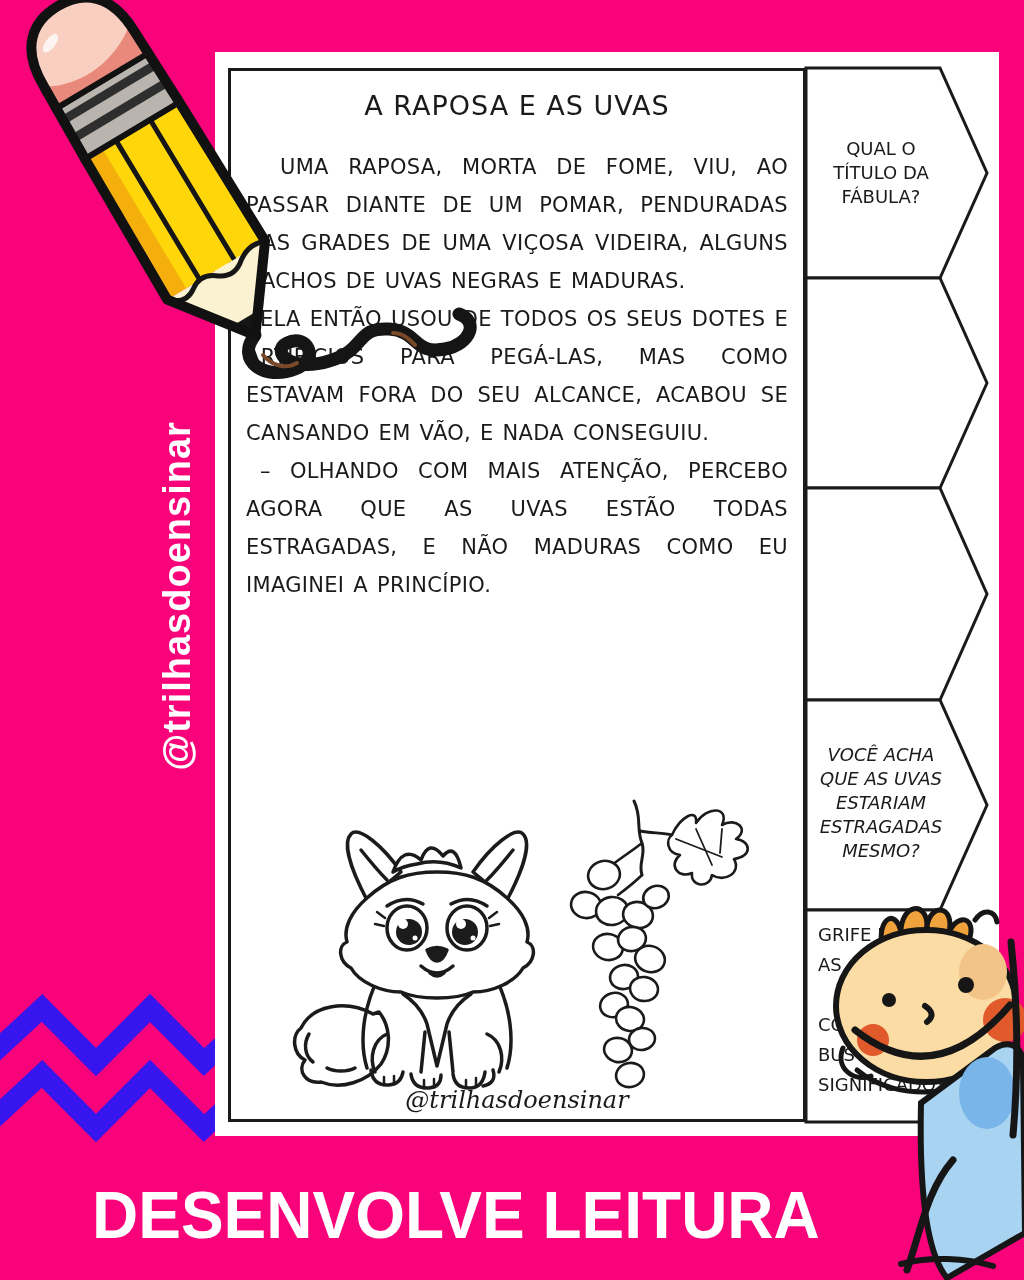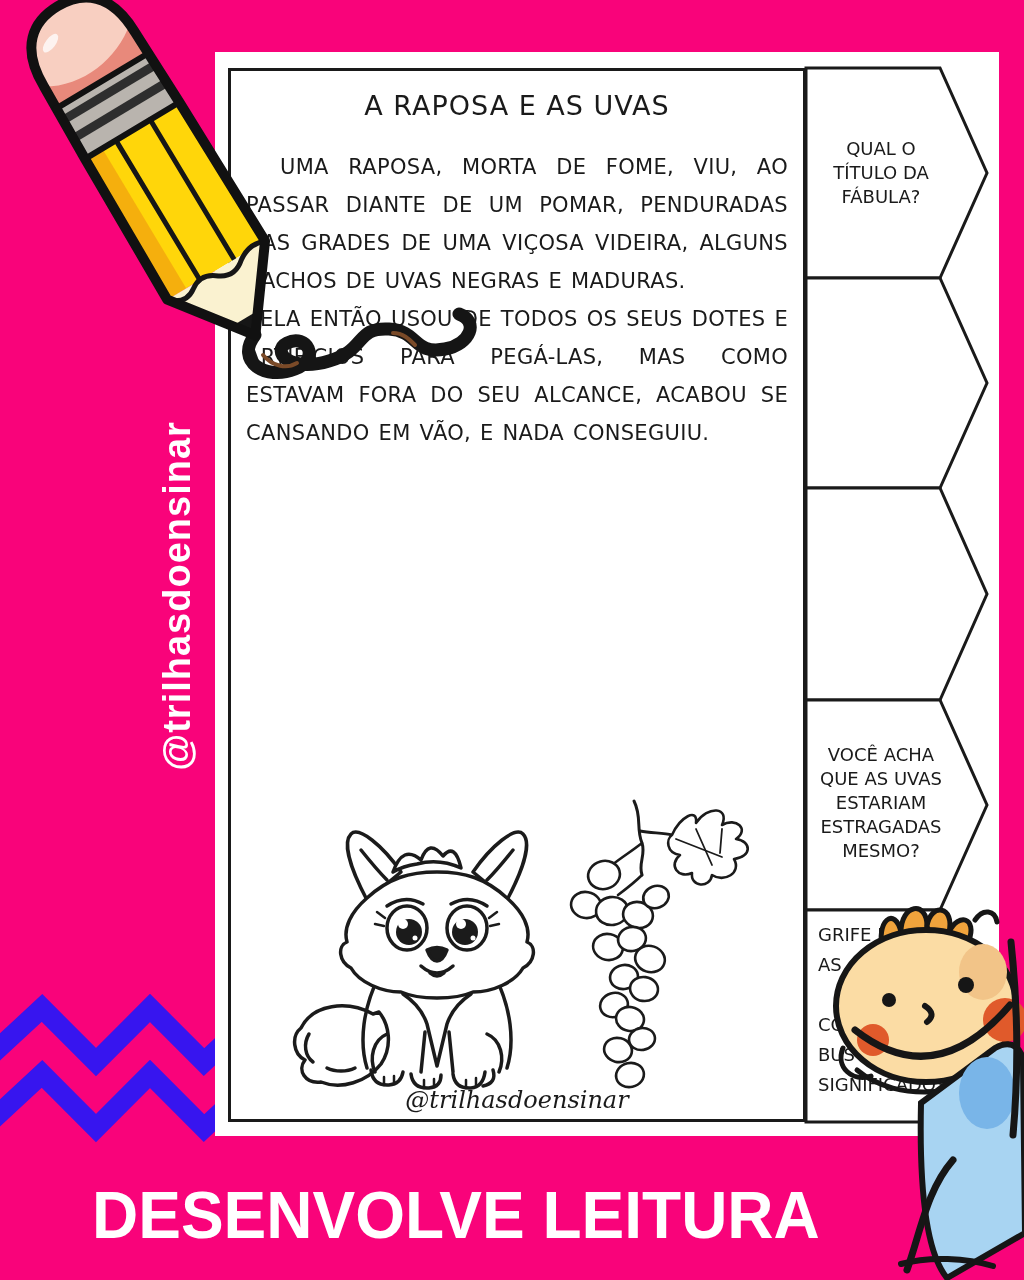--- a/index.html
+++ b/index.html
@@ -22,21 +22,21 @@
   .bodytext p.p0{text-indent:34px;}
   .credit{left:228px; top:1086px; width:578px; text-align:center;
           font-family:"DejaVu Serif", serif; font-style:italic; font-size:24px;
           color:var(--ink,#1a1a1a);}
   
   .sidebar{left:806px; top:68px; overflow:visible;}
   .sidebar polygon{fill:var(--paper,#fff); stroke:var(--ink,#1a1a1a); stroke-width:3;}
   .q{left:806px; width:150px; height:210px; display:flex; align-items:center; justify-content:center;}
   .q-label{white-space:pre-line; text-align:center; font-size:18px; line-height:24px;
            color:var(--ink,#1a1a1a);}
-  .q0{top:68px;} .q1{top:278px;} .q2{top:488px;} .q3{top:698px;}
+  .q0{top:68px;} .q1{top:278px;} .q2{top:488px;} .q3{top:698px;font-style:italic;}
   .q4{left:818px; top:920px; width:170px; height:200px; display:block;}
   .q4 .q-label{text-align:left; line-height:30px;}
   
   .watermark{left:-28px; top:570px; width:420px; height:52px; text-align:center;
              transform:rotate(-90deg); color:#fff; font-weight:bold; font-size:38px;
              letter-spacing:1px; font-family:"Liberation Sans", sans-serif;}
   .footer{left:92px; top:1178px; color:var(--footer_text,#fff); font-weight:900;
           font-size:64px; letter-spacing:0px; font-family:"Liberation Sans", sans-serif;
           transform:scaleY(1.04);}
   .zigzag{left:0px; top:1000px; overflow:visible;}
@@ -72,20 +72,21 @@
 
   <div class="abs watermark">@trilhasdoensinar</div>
 
   <div class="abs paper"></div>
 
   <div class="abs textbox"></div>
   <div class="abs title">A RAPOSA E AS UVAS</div>
   <div class="abs bodytext">
     <p class="p0">UMA RAPOSA, MORTA DE FOME, VIU, AO PASSAR DIANTE DE UM POMAR, PENDURADAS NAS GRADES DE UMA VIÇOSA VIDEIRA, ALGUNS CACHOS DE UVAS NEGRAS E MADURAS.</p>
     <p>ELA ENTÃO USOU DE TODOS OS SEUS DOTES E ARTIFÍCIOS PARA PEGÁ-LAS, MAS COMO ESTAVAM FORA DO SEU ALCANCE, ACABOU SE CANSANDO EM VÃO, E NADA CONSEGUIU.</p>
+    <p>– OLHANDO COM MAIS ATENÇÃO, PERCEBO AGORA QUE AS UVAS ESTÃO TODAS ESTRAGADAS, E NÃO MADURAS COMO EU IMAGINEI A PRINCÍPIO.</p>
   </div>
 
   <svg class="abs fox" style="left:287px; top:818px;" width="290" height="282" viewBox="0 0 290 282">
     <g fill="#fff" stroke="#1b1b1b" stroke-width="3.5" stroke-linecap="round" stroke-linejoin="round">
       <path d="M86 196 C60 182 26 186 14 210 C4 218 6 236 18 242 C10 252 18 266 34 264 C54 272 80 264 94 246 C106 228 102 206 92 194 Z"></path>
       <path fill="none" d="M22 216 C16 226 18 238 26 244"></path>
       <path fill="none" d="M40 250 C48 254 60 254 68 250"></path>
       <path fill="none" d="M92 158 C76 190 72 224 80 250"></path>
       <path fill="none" d="M208 158 C224 190 228 224 220 250"></path>
       <path fill="none" d="M100 216 C86 222 82 240 88 254"></path>

